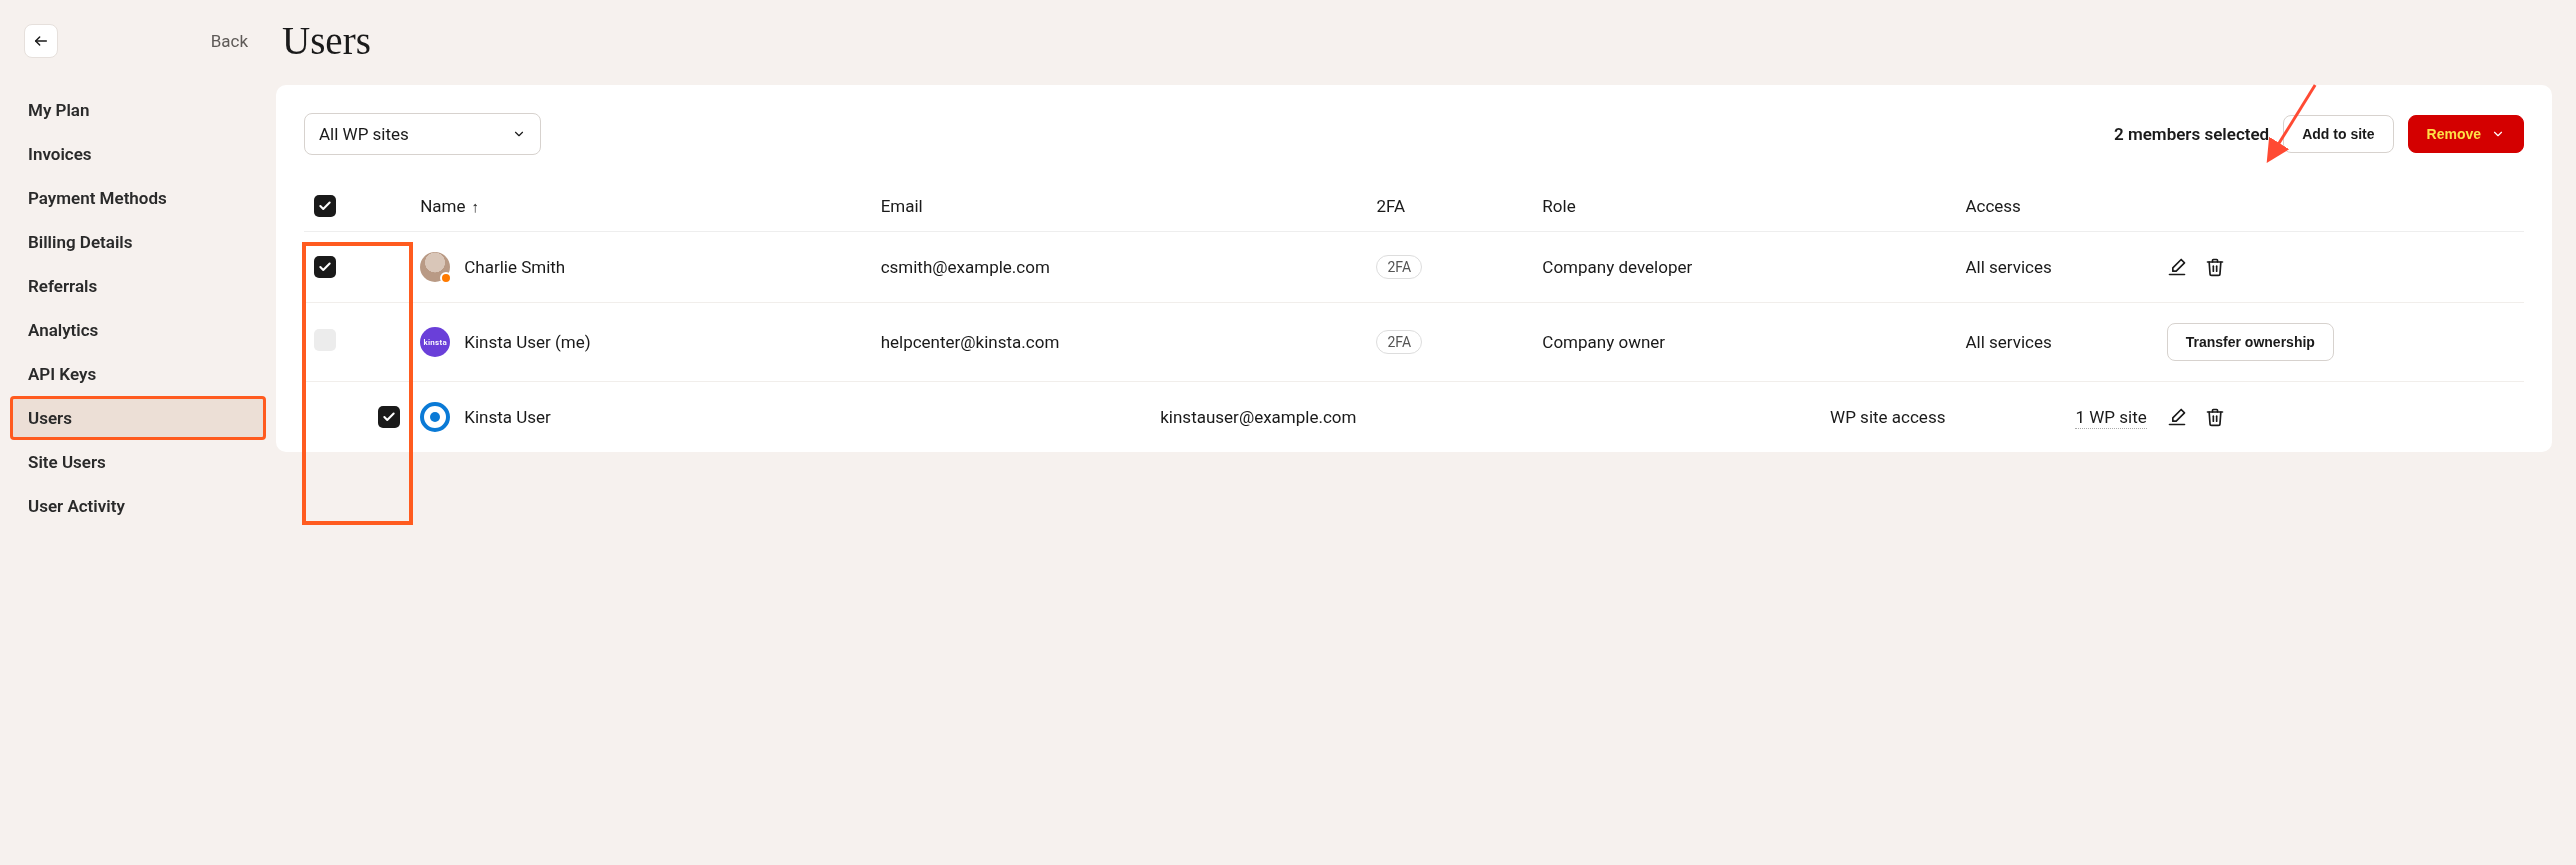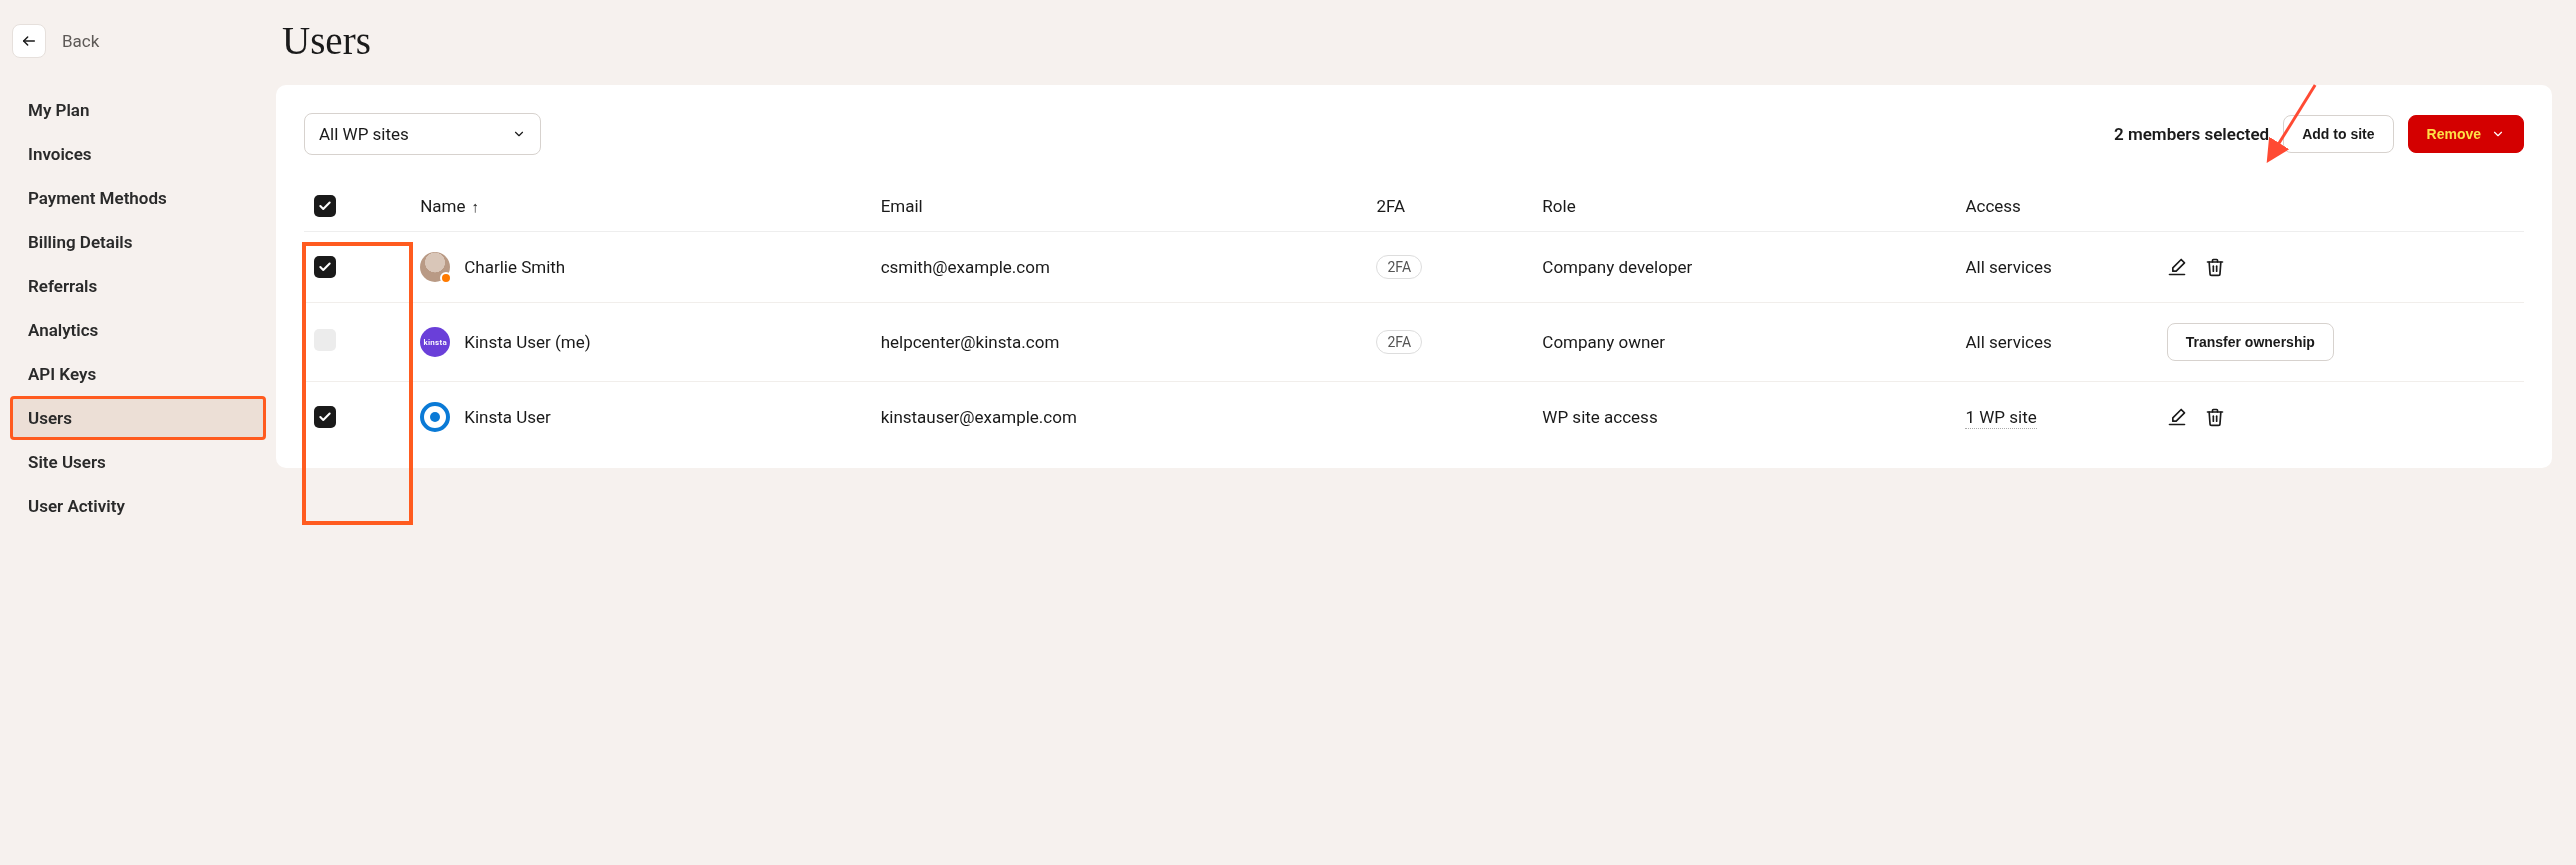--- a/index.html
+++ b/index.html
@@ -16,21 +16,22 @@
   
   .sidebar {
     width: 276px;
     padding: 24px 0 24px 0;
     flex-shrink: 0;
   }
   .back-row {
     display: flex;
     align-items: center;
     gap: 16px;
-    padding: 0 28px 20px 12px;
+    padding: 0 28px 20px 24px;
+    justify-content: space-between;
   }
   .back-btn {
     width: 34px;
     height: 34px;
     border-radius: 8px;
     background: #fff;
     border: 1px solid #e6e0dc;
     display: flex;
     align-items: center;
     justify-content: center;
@@ -64,21 +65,21 @@
   }
   .page-title {
     font-family: Georgia, "Times New Roman", serif;
     font-size: 39px;
     font-weight: 500;
     padding: 18px 0 22px 6px;
   }
   .card {
     background: #fff;
     border-radius: 10px;
-    padding: 28px 28px 16px 28px;
+    padding: 28px 28px 0 28px;
     position: relative;
   }
   .toolbar {
     display: flex;
     align-items: center;
     gap: 14px;
     margin-bottom: 26px;
   }
   .select {
     display: flex;
@@ -136,21 +137,21 @@
     color: #1a1a1a;
     padding: 14px 10px;
     border-bottom: 1px solid #eee;
   }
   tbody td {
     padding: 20px 10px;
     border-bottom: 1px solid #f1eeeb;
     font-size: 17px;
     vertical-align: middle;
   }
-  tbody tr:last-child td { border-bottom: none; }
+  tbody tr:last-child td { border-bottom: none; text-align: right; }
   .col-check { width: 57px; }
   .col-name  { width: 247px; }
   .col-email { width: 266px; }
   .col-2fa   { width: 89px; }
   .col-role  { width: 227px; }
   .col-access{ width: 108px; }
   .col-actions { width: 197px; text-align: left; }
   .checkbox {
     width: 22px;
     height: 22px;

